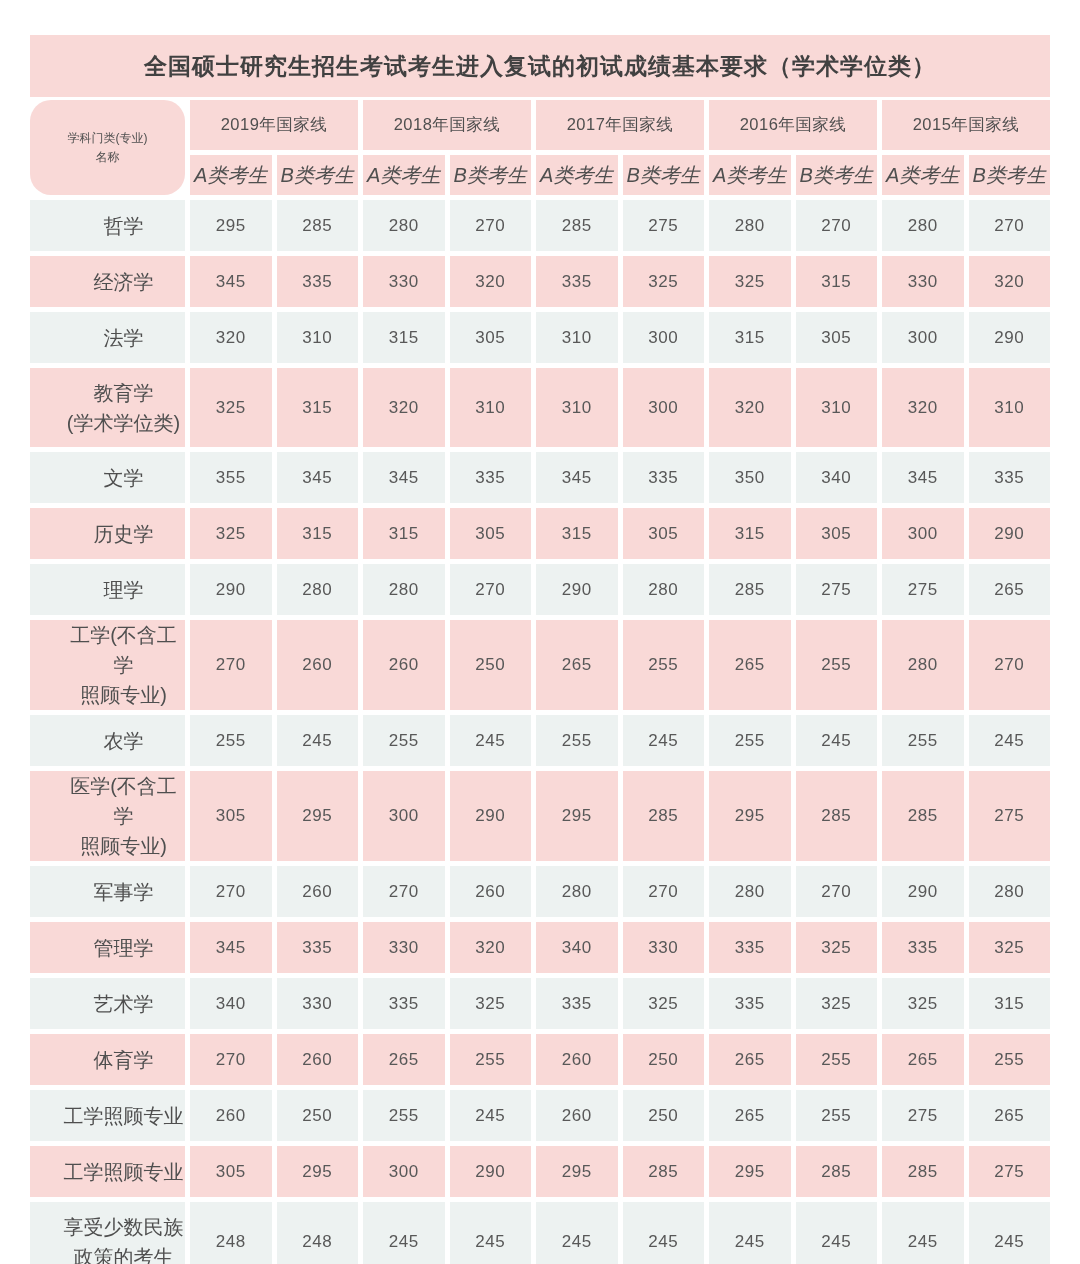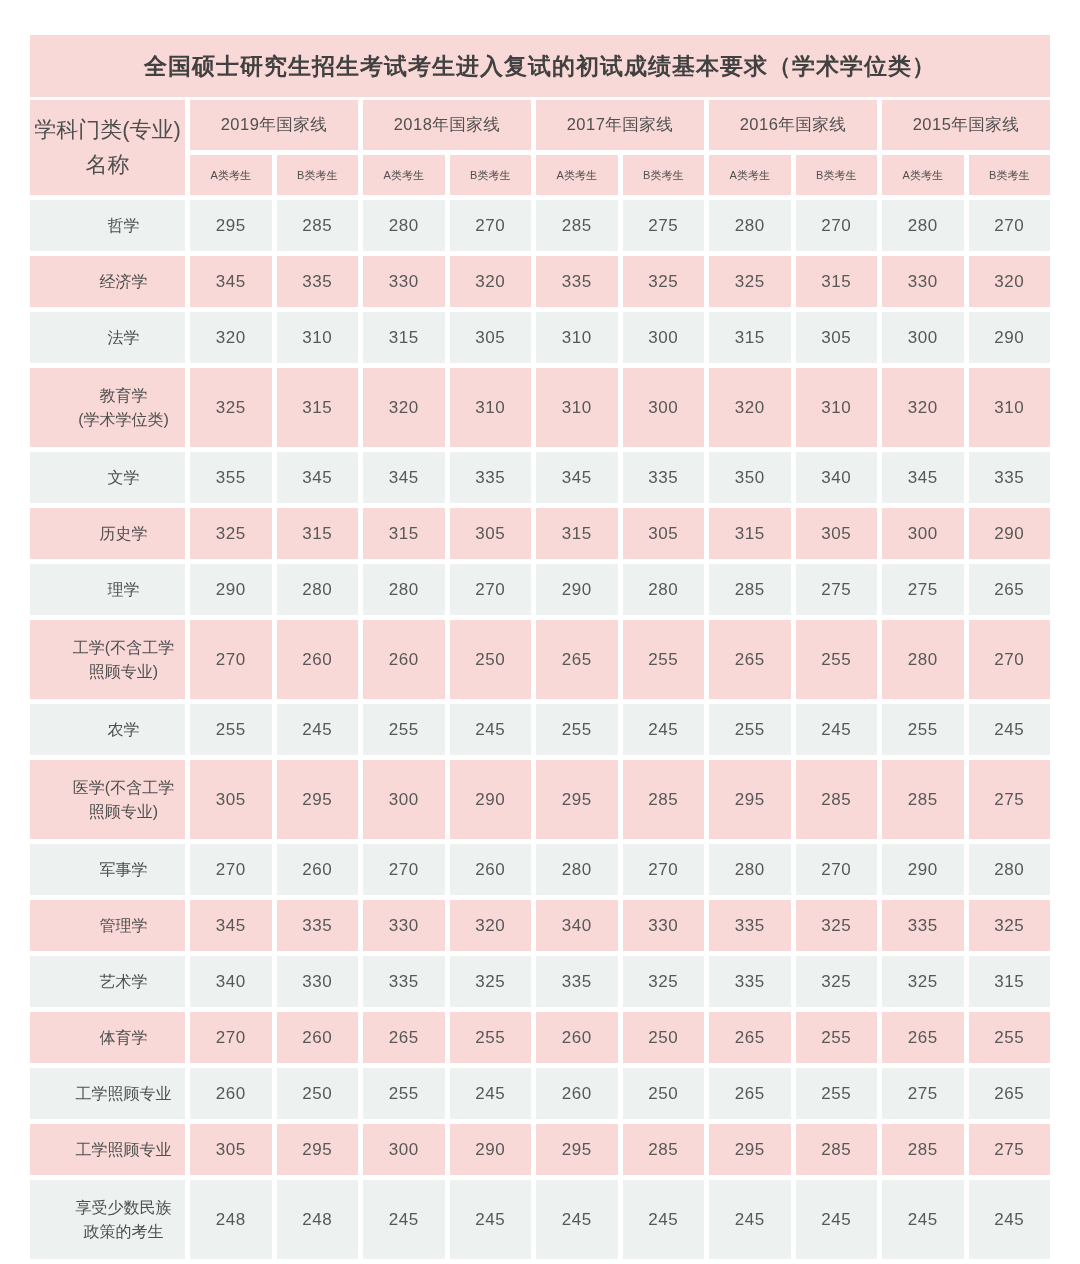--- a/index.html
+++ b/index.html
@@ -41,36 +41,38 @@
   col.col-label{width:155px;}
   th,td{
     text-align:center;
     vertical-align:middle;
     color:var(--text);
     font-weight:400;
     overflow:hidden;
   }
   thead th{background:var(--pink);}
   th.corner{
-    font-size:22px;
+    font-size:12px;
     white-space:pre-line;
     line-height:1.55;
+    border-radius:21px;
   }
   th.year-header{
     height:50px;
     font-size:16.5px;
     letter-spacing:.5px;
     margin-top:24px;
   }
   th.sub-header{
     height:40px;
-    font-size:11px;
+    font-size:20px;
+    font-style:italic;
   }
   tbody th.row-label{
-    font-size:16px;
+    font-size:20px;
     white-space:pre-line;
     line-height:1.5;
     padding-left:32px;
   }
   tbody td{
     font-size:17px;
     color:var(--num);
     letter-spacing:.5px;
   }
   tbody tr th, tbody tr td{height:51px;}

